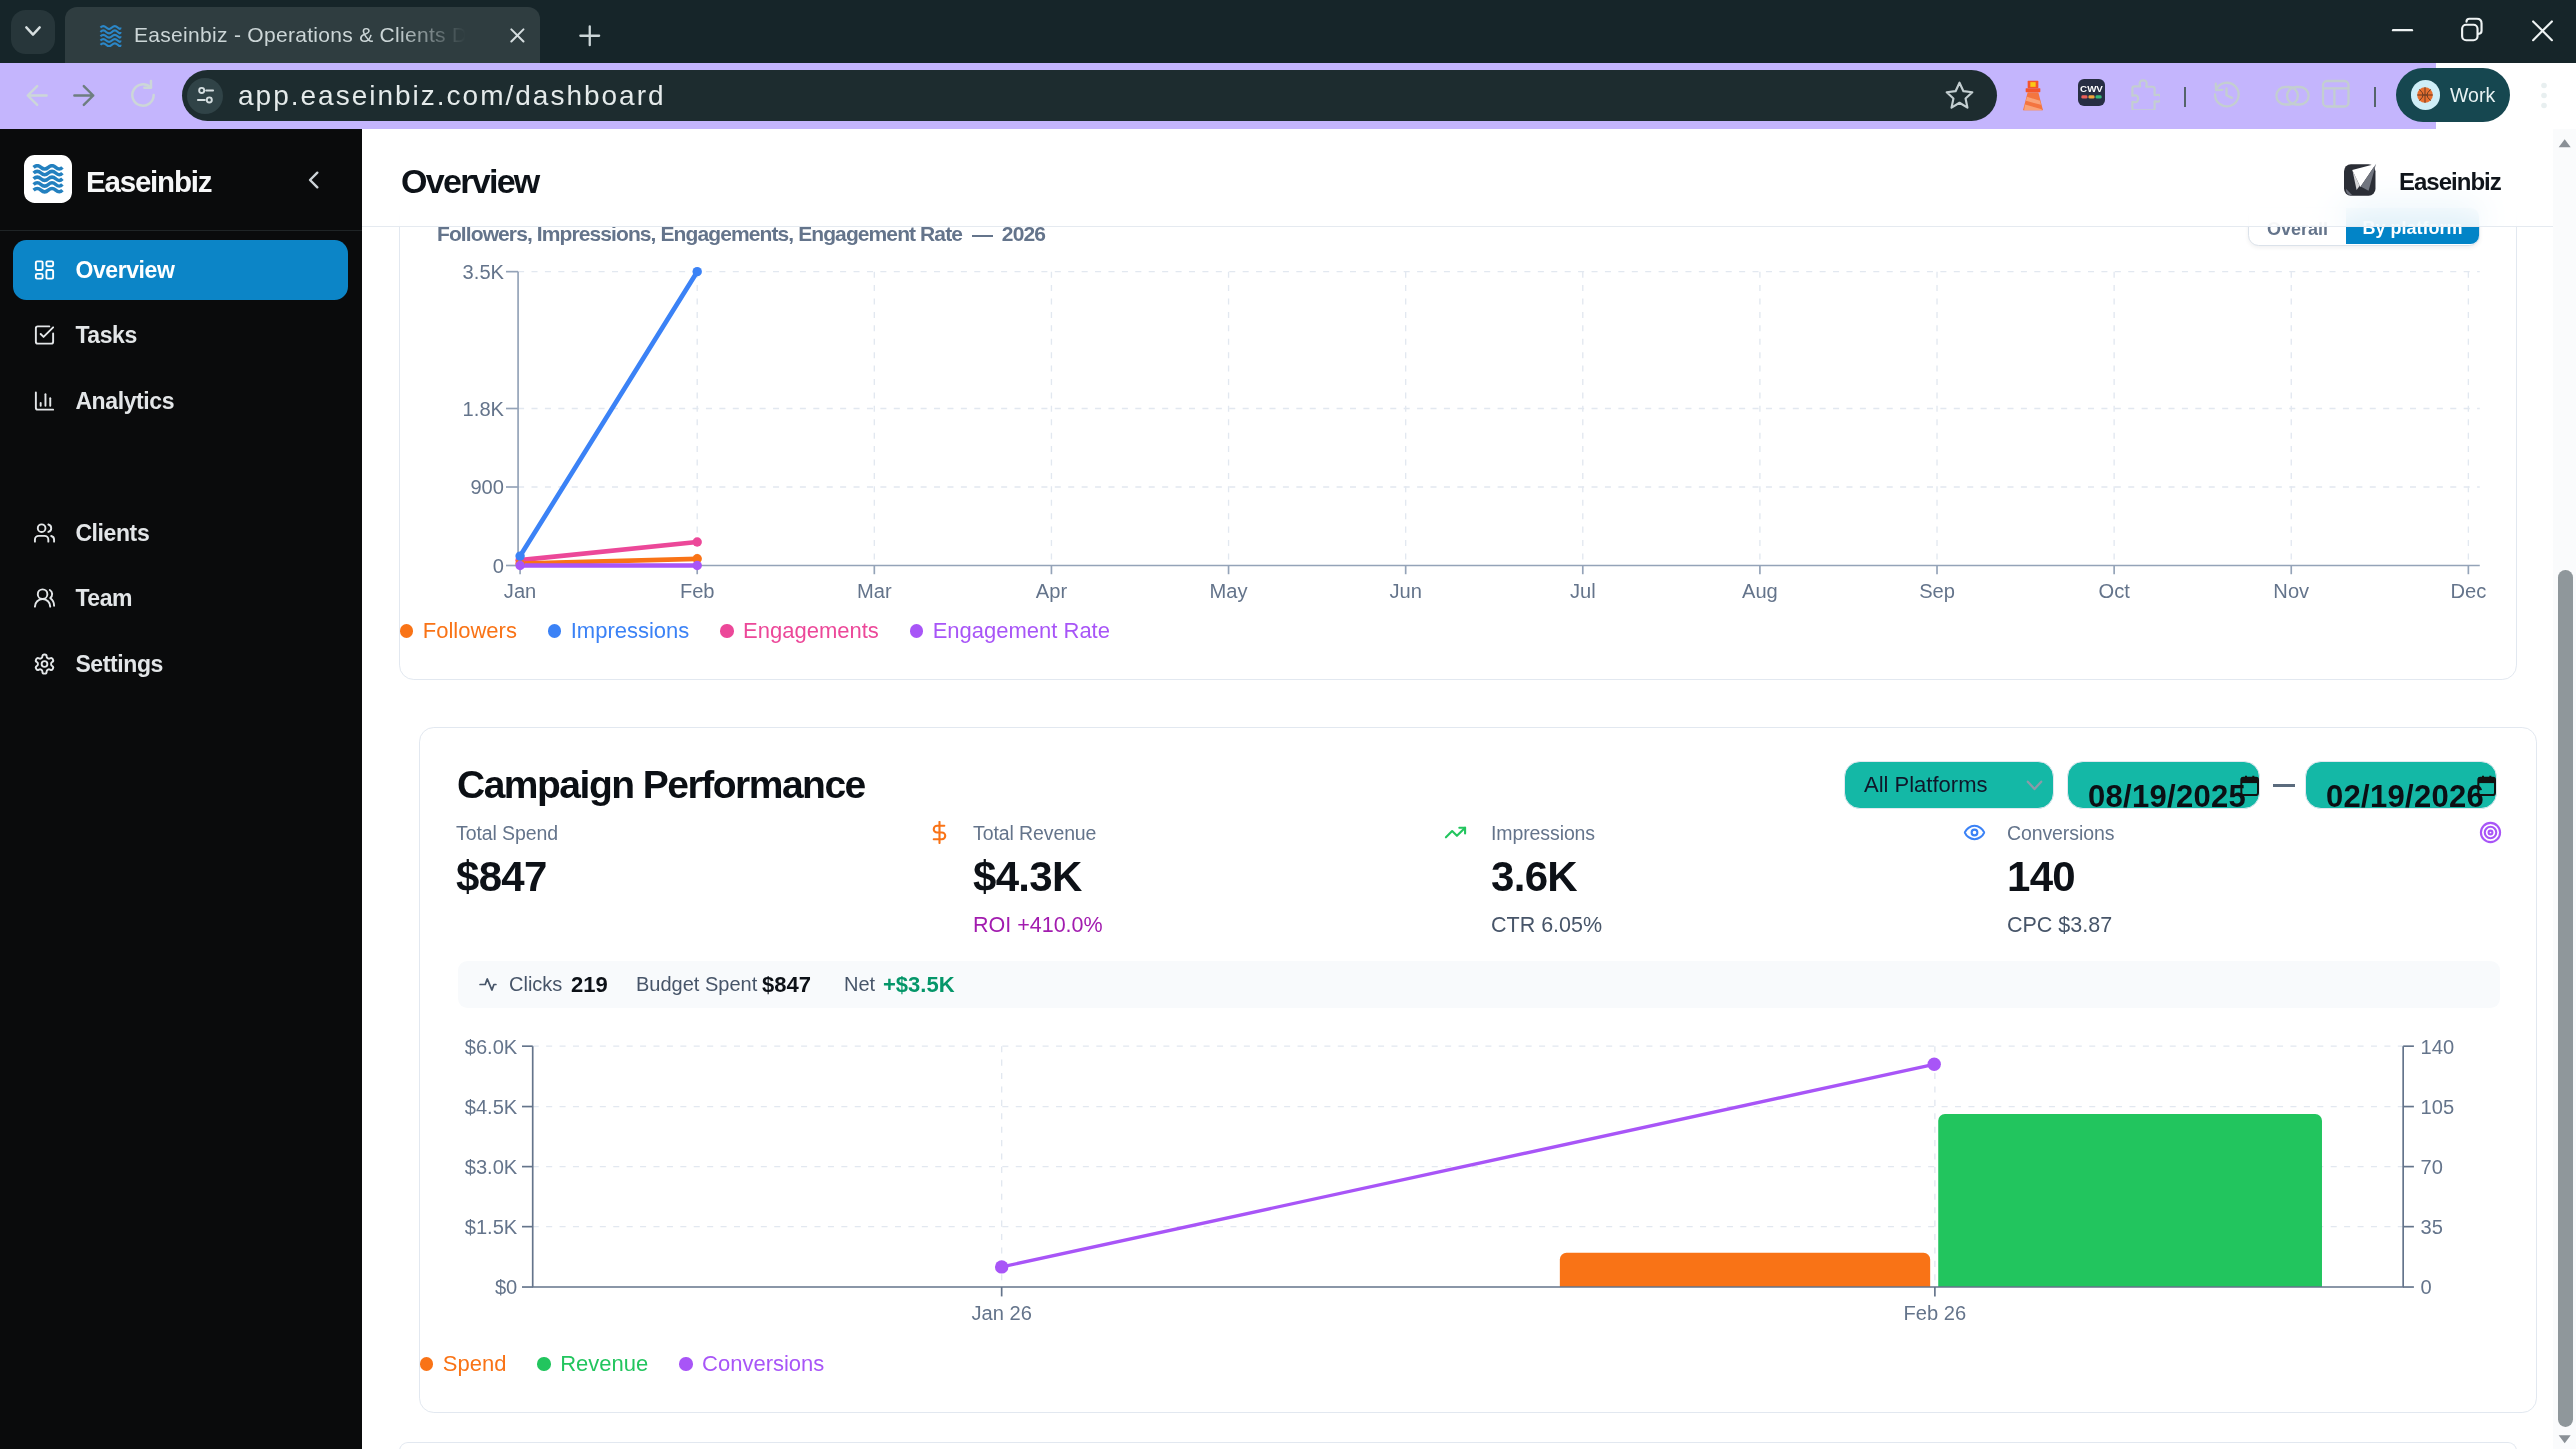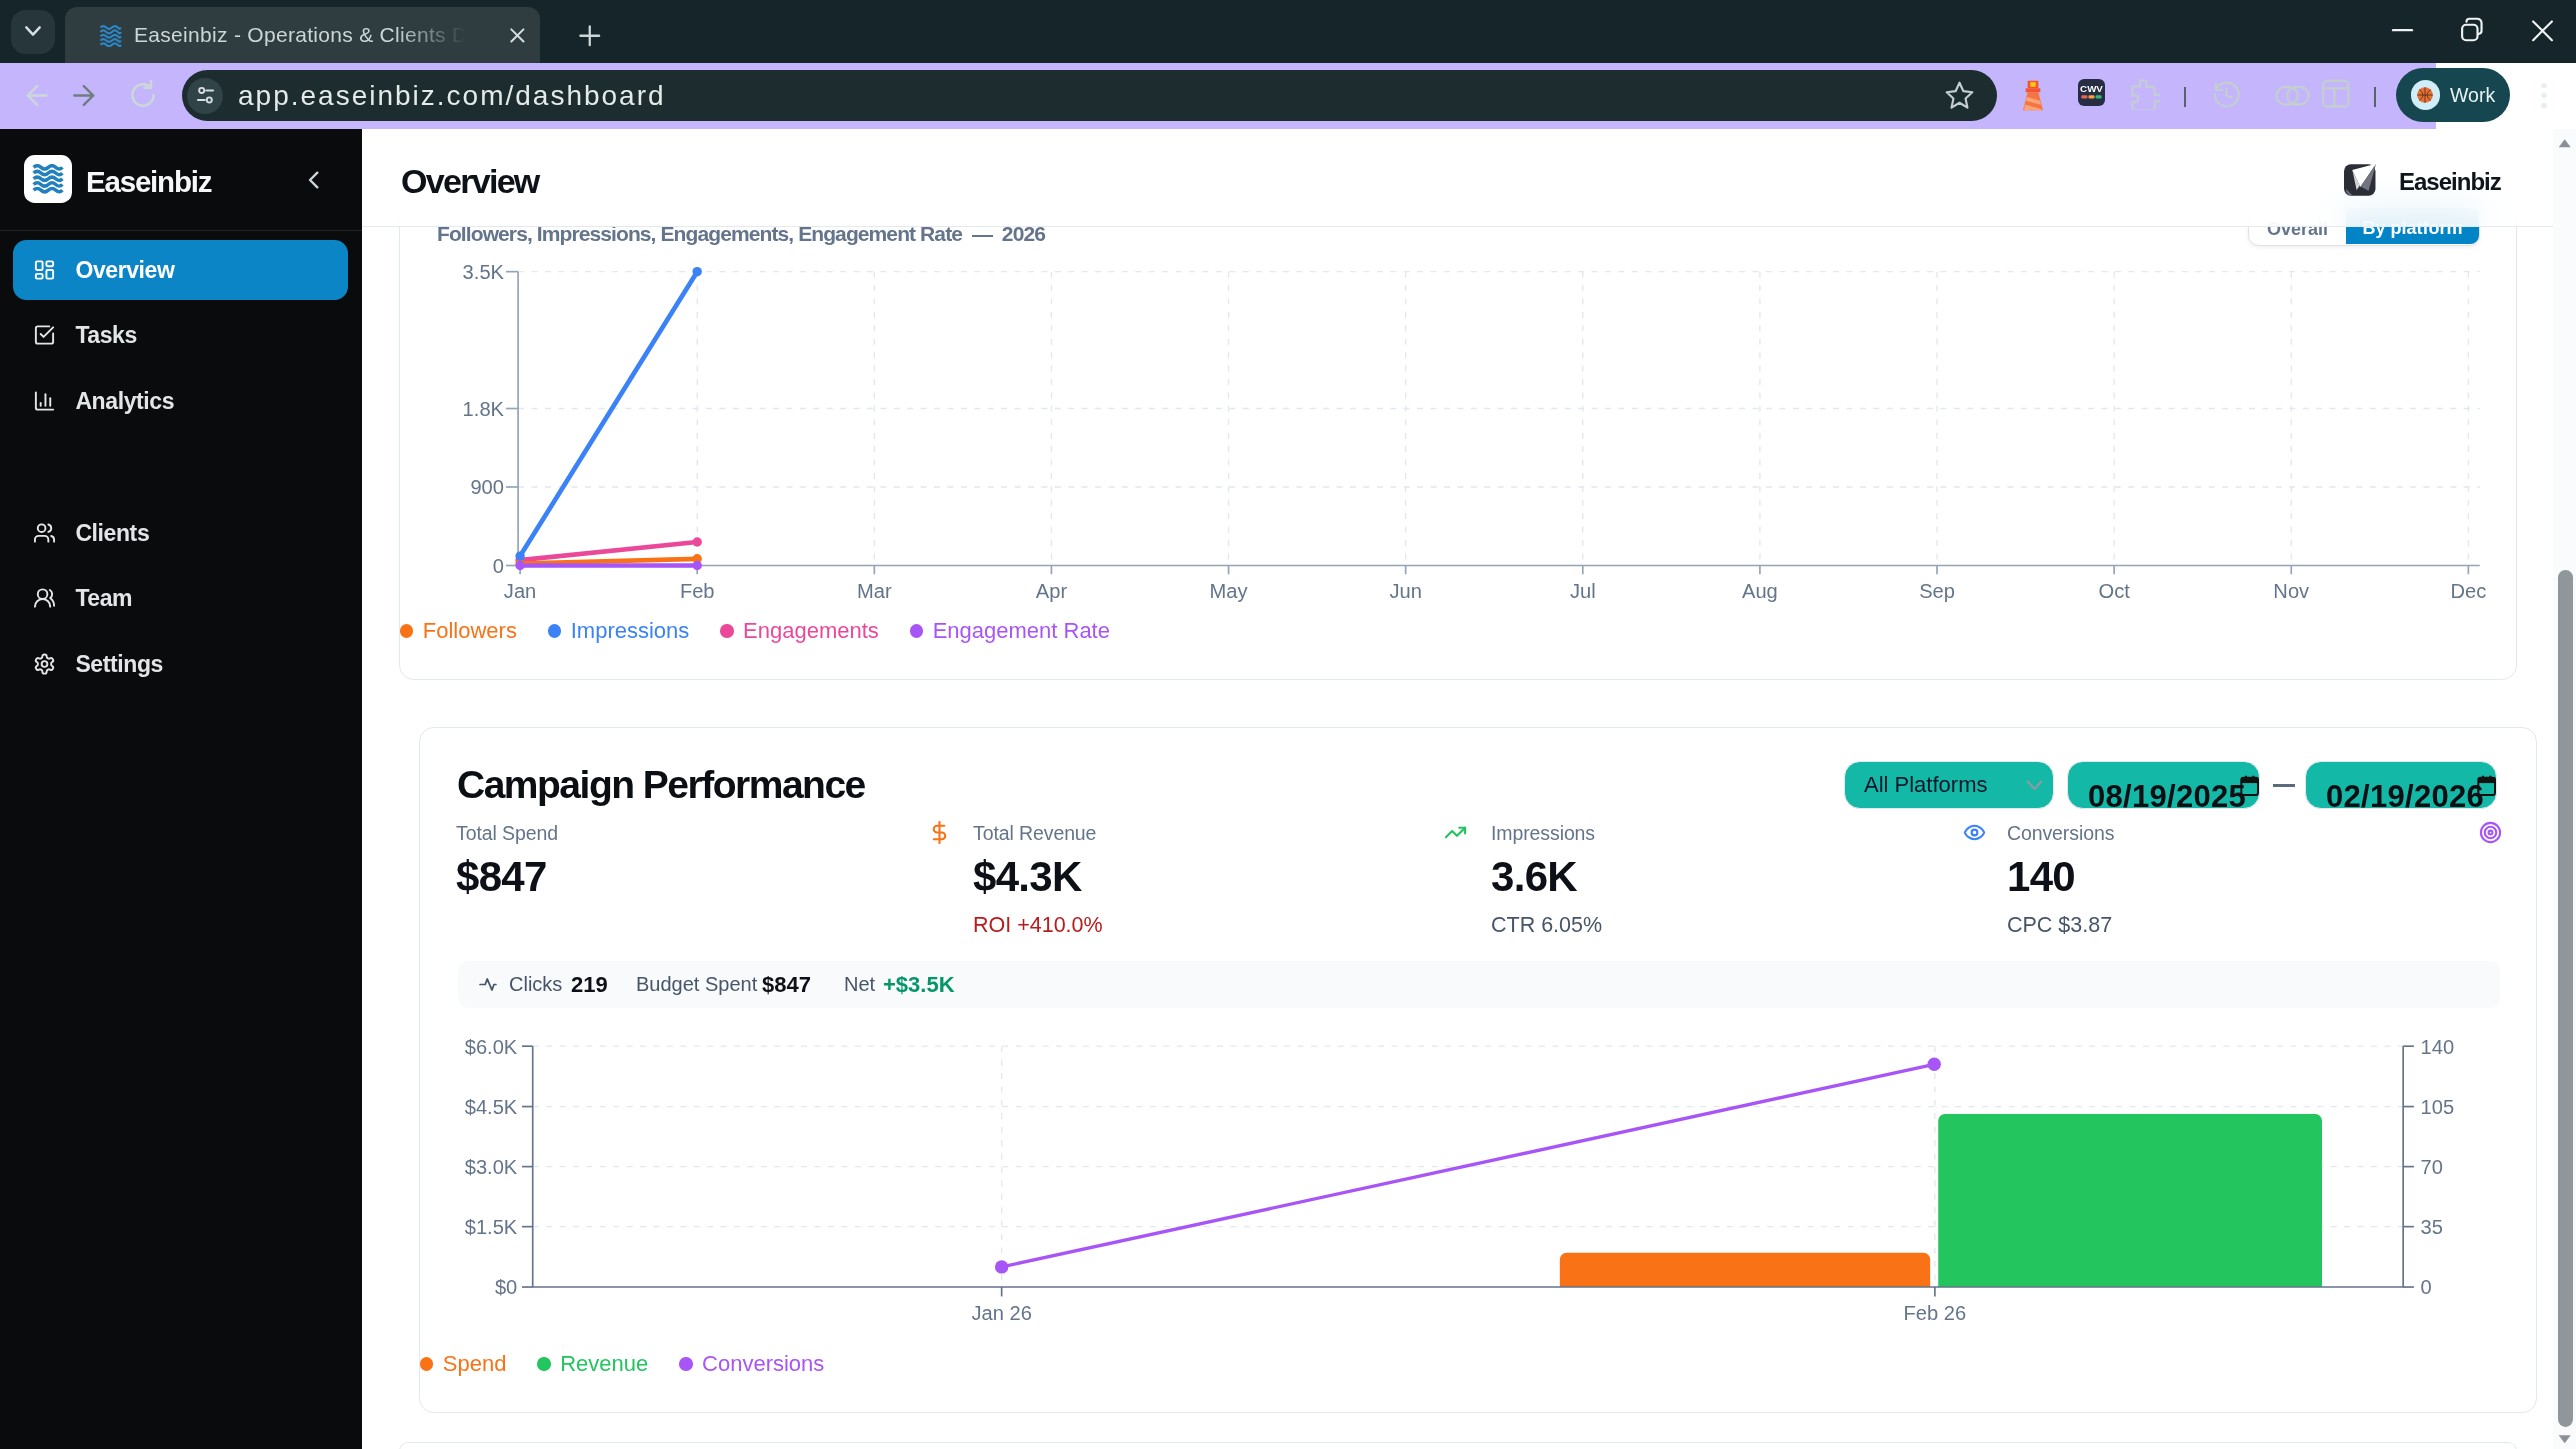--- a/index.html
+++ b/index.html
@@ -54,21 +54,21 @@
 .ctl { position:absolute; border:1.3px solid #e2e8f0; border-radius:16px; background:#14b8a6; height:48px; top:33px; overflow:hidden; }
 #selplat { left:1424px; width:210px; }
 #selplat span { position:absolute; left:19px; top:0; height:46px; line-height:46px; font-size:22px; color:#0f172a; }
 #date1 { left:1647px; width:193px; }
 #date2 { left:1885px; width:192px; }
 .dateval { position:absolute; left:20px; top:12px; height:46px; line-height:46px; font-size:31px; color:#0b0f14; letter-spacing:0.3px;font-weight:bold; }
 #datedash { position:absolute; left:1853px; top:56px; width:21.5px; height:2.7px; background:#5b6b7d; }
 .statlbl { position:absolute; top:94px; font-size:19.5px; color:#64748b; letter-spacing:-0.1px; }
 .statval { position:absolute; top:125px; font-size:42px; font-weight:700; color:#0d1117; letter-spacing:-0.7px; }
 .statsub { position:absolute; top:185px; font-size:21.5px; color:#475569; }
-.statsub.green { color:#b91c1c; }
+.statsub.green { color:#a21caf; }
 .staticon { position:absolute; top:93px; width:23px; height:23px; }
 #substats { position:absolute; left:38px; top:233px; width:2042px; height:47px; background:#f8fafc; border-radius:9.4px; }
 #substats .t { position:absolute; top:0; height:47px; line-height:47px; font-size:20px; color:#475569; }
 #substats .v { position:absolute; top:0; height:47px; line-height:47px; font-size:22px; font-weight:700; color:#0d1117; }
 
 #sbtrack { position:absolute; left:2553px; top:129px; width:23px; height:1320px; background:#fafbfc; }
 #sbthumb { position:absolute; left:5.4px; top:441px; width:14.8px; height:857px; background:#8f979b; border-radius:7.4px; }
 .legend { position:absolute; width:100%; display:flex; justify-content:flex-start; gap:31px; font-size:22px; }
 .legend .li { display:flex; align-items:center; gap:9.4px; }
 .legend .dot { width:13.4px; height:13.4px; border-radius:50%; }

